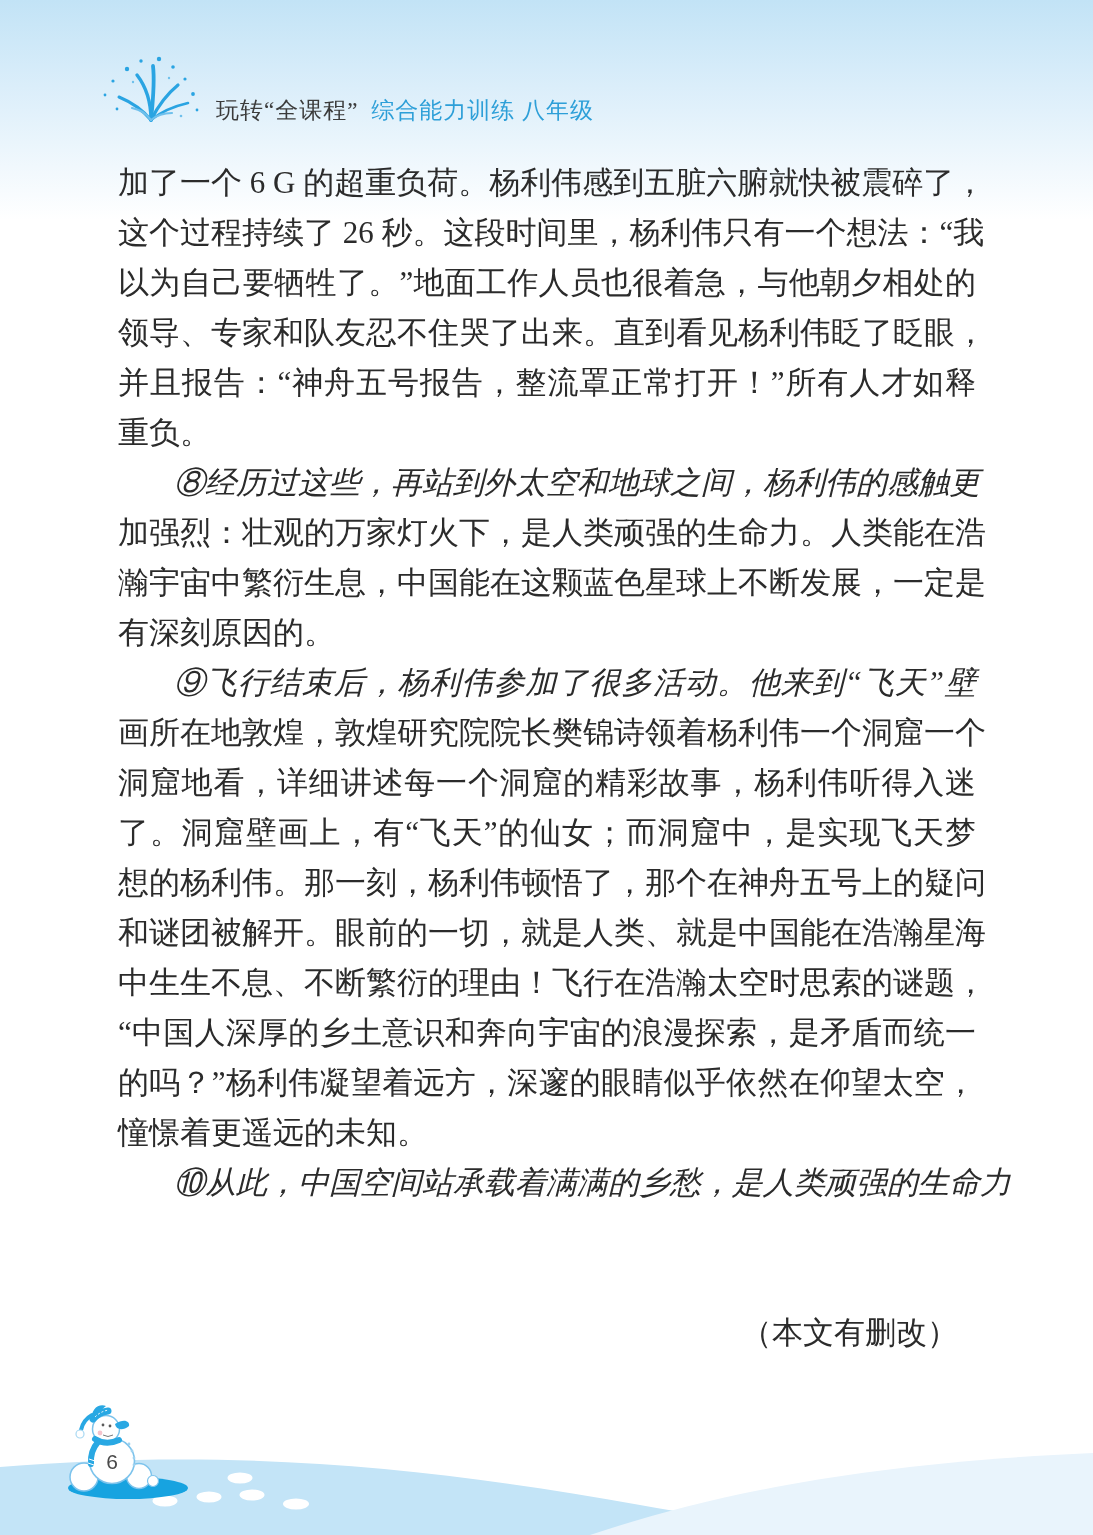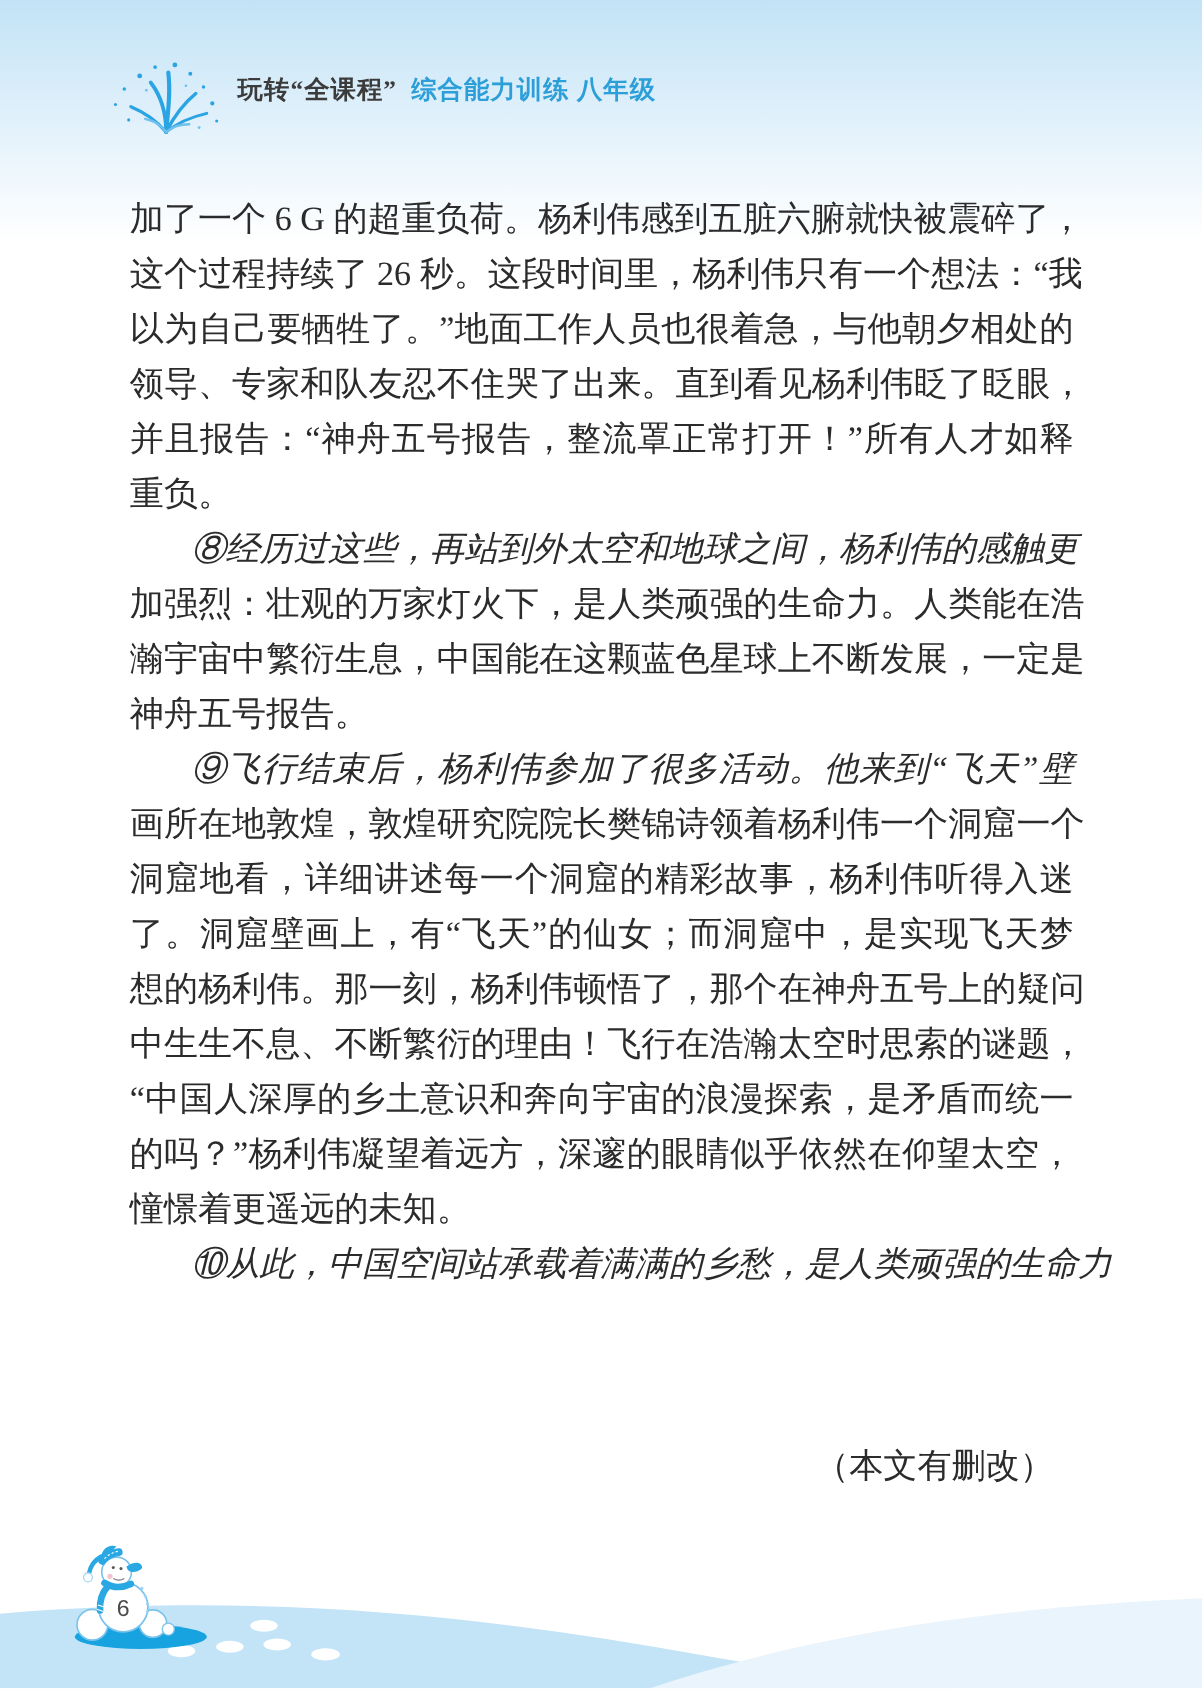--- a/index.html
+++ b/index.html
@@ -15,39 +15,37 @@
     position: absolute;
     left: 0; top: 0;
     width: 100%; height: 220px;
     background: linear-gradient(to bottom, #c2e3f6 0%, #dbeefa 40%, rgba(255,255,255,0) 100%);
     pointer-events: none;
   }
   .page-header {
     position: absolute;
     left: 96px; top: 52px;
     display: flex;
-    align-items: flex-start;
-    font-weight: bold;
+    align-items: flex-end;
   }
   .fireworks { width: 110px; height: 74px; }
   .brand {
     margin-left: 10px;
     font-size: 23px;
     letter-spacing: 1px;
     white-space: nowrap;
     padding-top: 14px;
   }
   .brand-dark { color: #3b3b3b; }
   .brand-blue { color: #2d9fd8; margin-left: 6px; }
   .article {
     position: absolute;
     left: 118px; top: 158px;
     width: 858px;
     color: #2b2b2b;
-    margin-top: 16px;
   }
   .tline {
     height: 50px;
     line-height: 50px;
     font-size: 31px;
     text-align: justify;
     text-align-last: justify;
     white-space: nowrap;
     color: #2b2b2b;
   }
@@ -120,26 +118,27 @@
   <main class="article" id="article">
       <div class="tline">加了一个 6 G 的超重负荷。杨利伟感到五脏六腑就快被震碎了，</div>
       <div class="tline">这个过程持续了 26 秒。这段时间里，杨利伟只有一个想法：“我</div>
       <div class="tline">以为自己要牺牲了。”地面工作人员也很着急，与他朝夕相处的</div>
       <div class="tline">领导、专家和队友忍不住哭了出来。直到看见杨利伟眨了眨眼，</div>
       <div class="tline">并且报告：“神舟五号报告，整流罩正常打开！”所有人才如释</div>
       <div class="tline lastline">重负。</div>
       <div class="tline indent">⑧经历过这些，再站到外太空和地球之间，杨利伟的感触更</div>
       <div class="tline">加强烈：壮观的万家灯火下，是人类顽强的生命力。人类能在浩</div>
       <div class="tline">瀚宇宙中繁衍生息，中国能在这颗蓝色星球上不断发展，一定是</div>
-      <div class="tline lastline">神舟五号报告。</div>
+      <div class="tline lastline">有深刻原因的。</div>
       <div class="tline indent">⑨飞行结束后，杨利伟参加了很多活动。他来到“飞天”壁</div>
       <div class="tline">画所在地敦煌，敦煌研究院院长樊锦诗领着杨利伟一个洞窟一个</div>
       <div class="tline">洞窟地看，详细讲述每一个洞窟的精彩故事，杨利伟听得入迷</div>
       <div class="tline">了。洞窟壁画上，有“飞天”的仙女；而洞窟中，是实现飞天梦</div>
       <div class="tline">想的杨利伟。那一刻，杨利伟顿悟了，那个在神舟五号上的疑问</div>
+      <div class="tline">和谜团被解开。眼前的一切，就是人类、就是中国能在浩瀚星海</div>
       <div class="tline">中生生不息、不断繁衍的理由！飞行在浩瀚太空时思索的谜题，</div>
       <div class="tline">“中国人深厚的乡土意识和奔向宇宙的浪漫探索，是矛盾而统一</div>
       <div class="tline">的吗？”杨利伟凝望着远方，深邃的眼睛似乎依然在仰望太空，</div>
       <div class="tline lastline">憧憬着更遥远的未知。</div>
       <div class="tline indent">⑩从此，中国空间站承载着满满的乡愁，是人类顽强的生命力</div>
     </main>
 
   <div class="attribution">（本文有删改）</div>
 
   <svg class="footer-art" viewBox="0 0 1093 160" aria-hidden="true">

